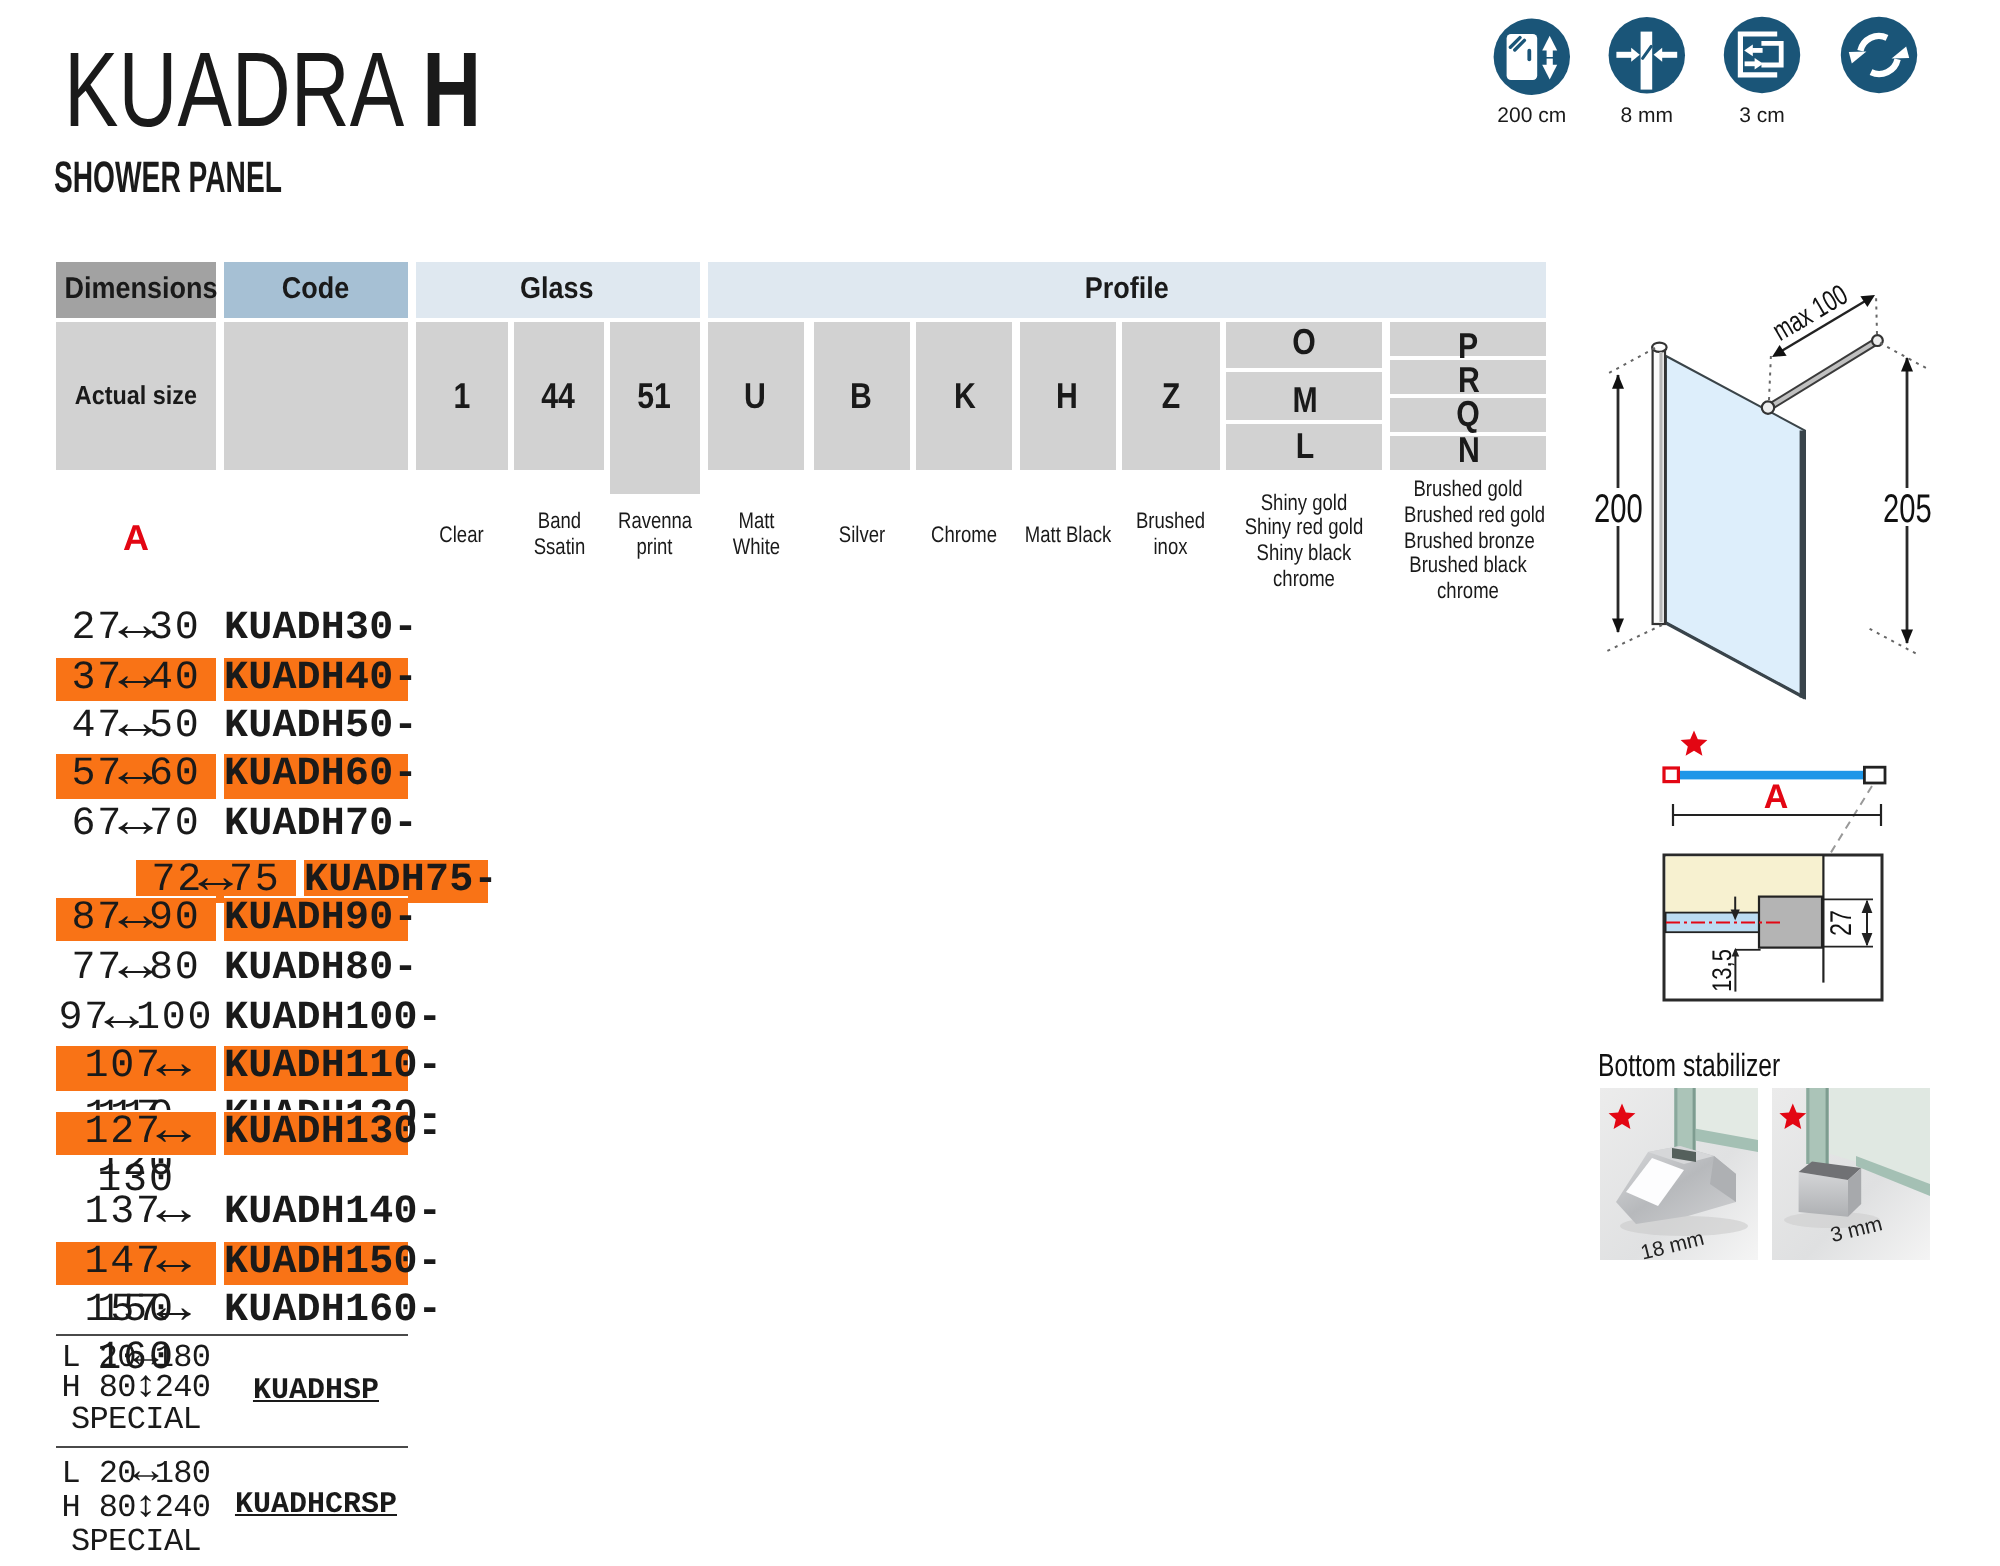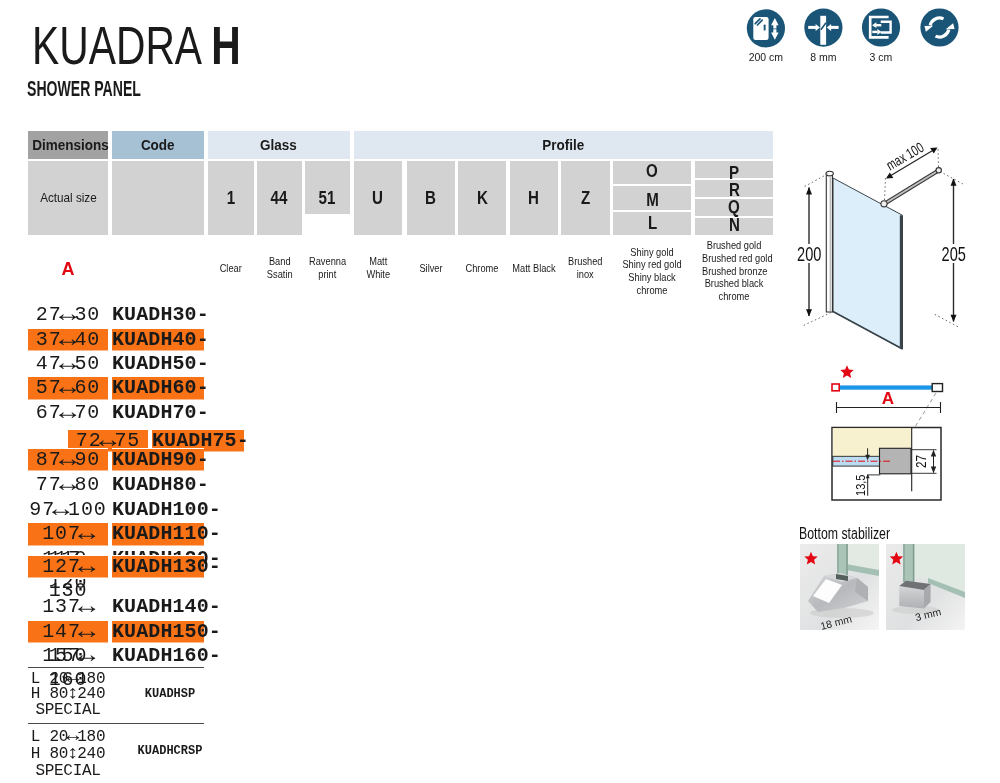--- a/index.html
+++ b/index.html
@@ -11,21 +11,21 @@
   .cell{position:absolute;background:#d2d2d2;}
   .big{font-weight:bold;font-size:18px;text-align:center;}
   .desc{position:absolute;font-size:11.3px;line-height:12.9px;text-align:center;transform:scaleX(0.82);transform-origin:center;white-space:nowrap;}
   .row{position:absolute;left:28px;height:24.33px;display:flex;font-family:"Liberation Mono",monospace;font-size:20px;}
   .row .dim{width:80px;text-align:center;line-height:24.33px;letter-spacing:0.9px;}
   .row .code{width:92px;margin-left:4px;text-align:center;line-height:24.33px;font-weight:bold;letter-spacing:0.1px;}
   .ar{display:inline-block;transform:scale(1.45,1.2);}
   .sp .ar{transform:scale(1.35,1.15) translateY(-0.5px);}
   .row.g .dim,.row.g .code{background:#f97316;box-shadow:inset 0 1px 0 #fff, inset 0 -1.5px 0 #fff;}
   .sp{position:absolute;left:28px;width:80px;font-family:"Liberation Mono",monospace;font-size:16px;line-height:15.3px;text-align:center;letter-spacing:-0.3px;}
-  .spc{position:absolute;left:124px;width:92px;font-family:"Liberation Mono",monospace;font-size:12px;font-weight:bold;text-align:center;letter-spacing:0px;}
+  .spc{position:absolute;left:112px;width:92px;font-family:"Liberation Mono",monospace;font-size:15px;font-weight:bold;text-align:center;letter-spacing:0px;text-decoration:underline;}
 </style>
 </head>
 <body>
 
 <div class="abs" style="left:32px;top:15px;font-size:53px;letter-spacing:0px;transform:scaleX(0.77);transform-origin:left top;white-space:nowrap;">KUADRA <b>H</b></div>
 
 <div class="abs" style="left:27px;top:75.5px;font-size:22px;font-weight:bold;transform:scaleX(0.64);transform-origin:left top;white-space:nowrap;">SHOWER PANEL</div>
 
 <svg class="abs" style="left:740px;top:4px;overflow:visible;" width="230" height="64" viewBox="0 0 230 64">
 
@@ -76,29 +76,29 @@
 </svg>
 
 <div class="hdr1" style="left:28px;width:80px;background:#a2a2a2;"><span class="hc">Dimensions</span></div>
 
 <div class="hdr1" style="left:112px;width:92px;background:#a6c0d4;"><span class="hc">Code</span></div>
 
 <div class="hdr1" style="left:208px;width:141.5px;background:#dfe8f0;"><span class="hc">Glass</span></div>
 
 <div class="hdr1" style="left:353.5px;width:419.5px;background:#dfe8f0;"><span class="hc">Profile</span></div>
 
-<div class="cell" style="left:28px;top:161px;width:80px;height:74px;font-size:13px;font-weight:normal;text-align:center;line-height:74px;"><span class="hc" style="display:inline-block;">Actual size</span></div>
+<div class="cell" style="left:28px;top:161px;width:80px;height:74px;font-size:13px;font-weight:bold;text-align:center;line-height:74px;"><span class="hc" style="display:inline-block;">Actual size</span></div>
 
 <div class="cell" style="left:112px;top:161px;width:92px;height:74px;"></div>
 
 <div class="cell big" style="left:208px;top:161px;width:45.5px;height:74px;line-height:74px;"><span class="hc2">1</span></div>
 
 <div class="cell big" style="left:256.5px;top:161px;width:45.5px;height:74px;line-height:74px;"><span class="hc2">44</span></div>
 
-<div class="cell big" style="left:305px;top:161px;width:44.5px;height:53px;line-height:74px;"><span class="hc2">51</span></div>
+<div class="cell big" style="left:305px;top:161px;width:44.5px;height:86px;line-height:74px;"><span class="hc2">51</span></div>
 
 <div class="cell big" style="left:353.5px;top:161px;width:48.5px;height:74px;line-height:74px;"><span class="hc2">U</span></div>
 
 <div class="cell big" style="left:406.5px;top:161px;width:48px;height:74px;line-height:74px;"><span class="hc2">B</span></div>
 
 <div class="cell big" style="left:458px;top:161px;width:48px;height:74px;line-height:74px;"><span class="hc2">K</span></div>
 
 <div class="cell big" style="left:509.5px;top:161px;width:48px;height:74px;line-height:74px;"><span class="hc2">H</span></div>
 
 <div class="cell big" style="left:561px;top:161px;width:48.5px;height:74px;line-height:74px;"><span class="hc2">Z</span></div>

